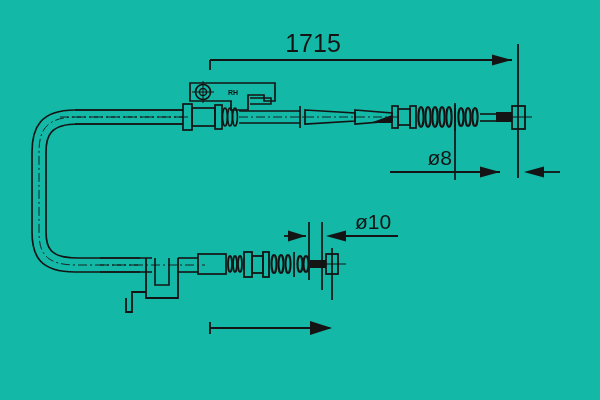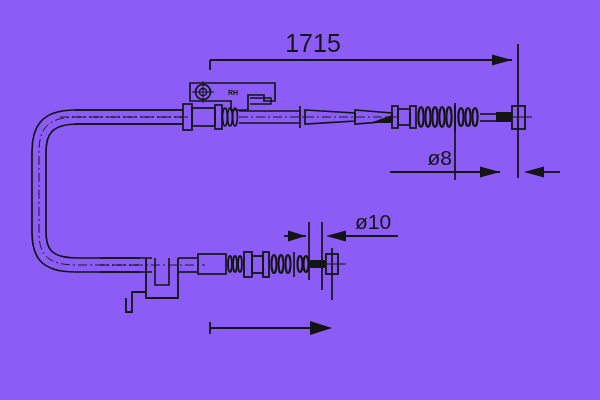--- a/index.html
+++ b/index.html
@@ -1,18 +1,18 @@
 <!DOCTYPE html>
 <html><head>
 <meta charset="utf-8">
 <style>
   html,body{margin:0;padding:0;background:#fff;}
   body{width:600px;height:400px;overflow:hidden;
        font-family:"Liberation Sans", sans-serif;}
-  #stage{position:relative;width:600px;height:400px;background:#8b5cf6;}
+  #stage{position:relative;width:600px;height:400px;background:#14b8a6;}
   svg#drawing{position:absolute;left:0;top:0;width:600px;height:400px;display:block;}
   .dimtext{font-family:"Liberation Sans", sans-serif;fill:#141414;}
   .t1715{font-size:25px;}
   .tdia{font-size:21px;}
   .trh{font-size:7px;font-weight:bold;}
 </style>
 </head>
 <body>
 
 <div id="stage">

